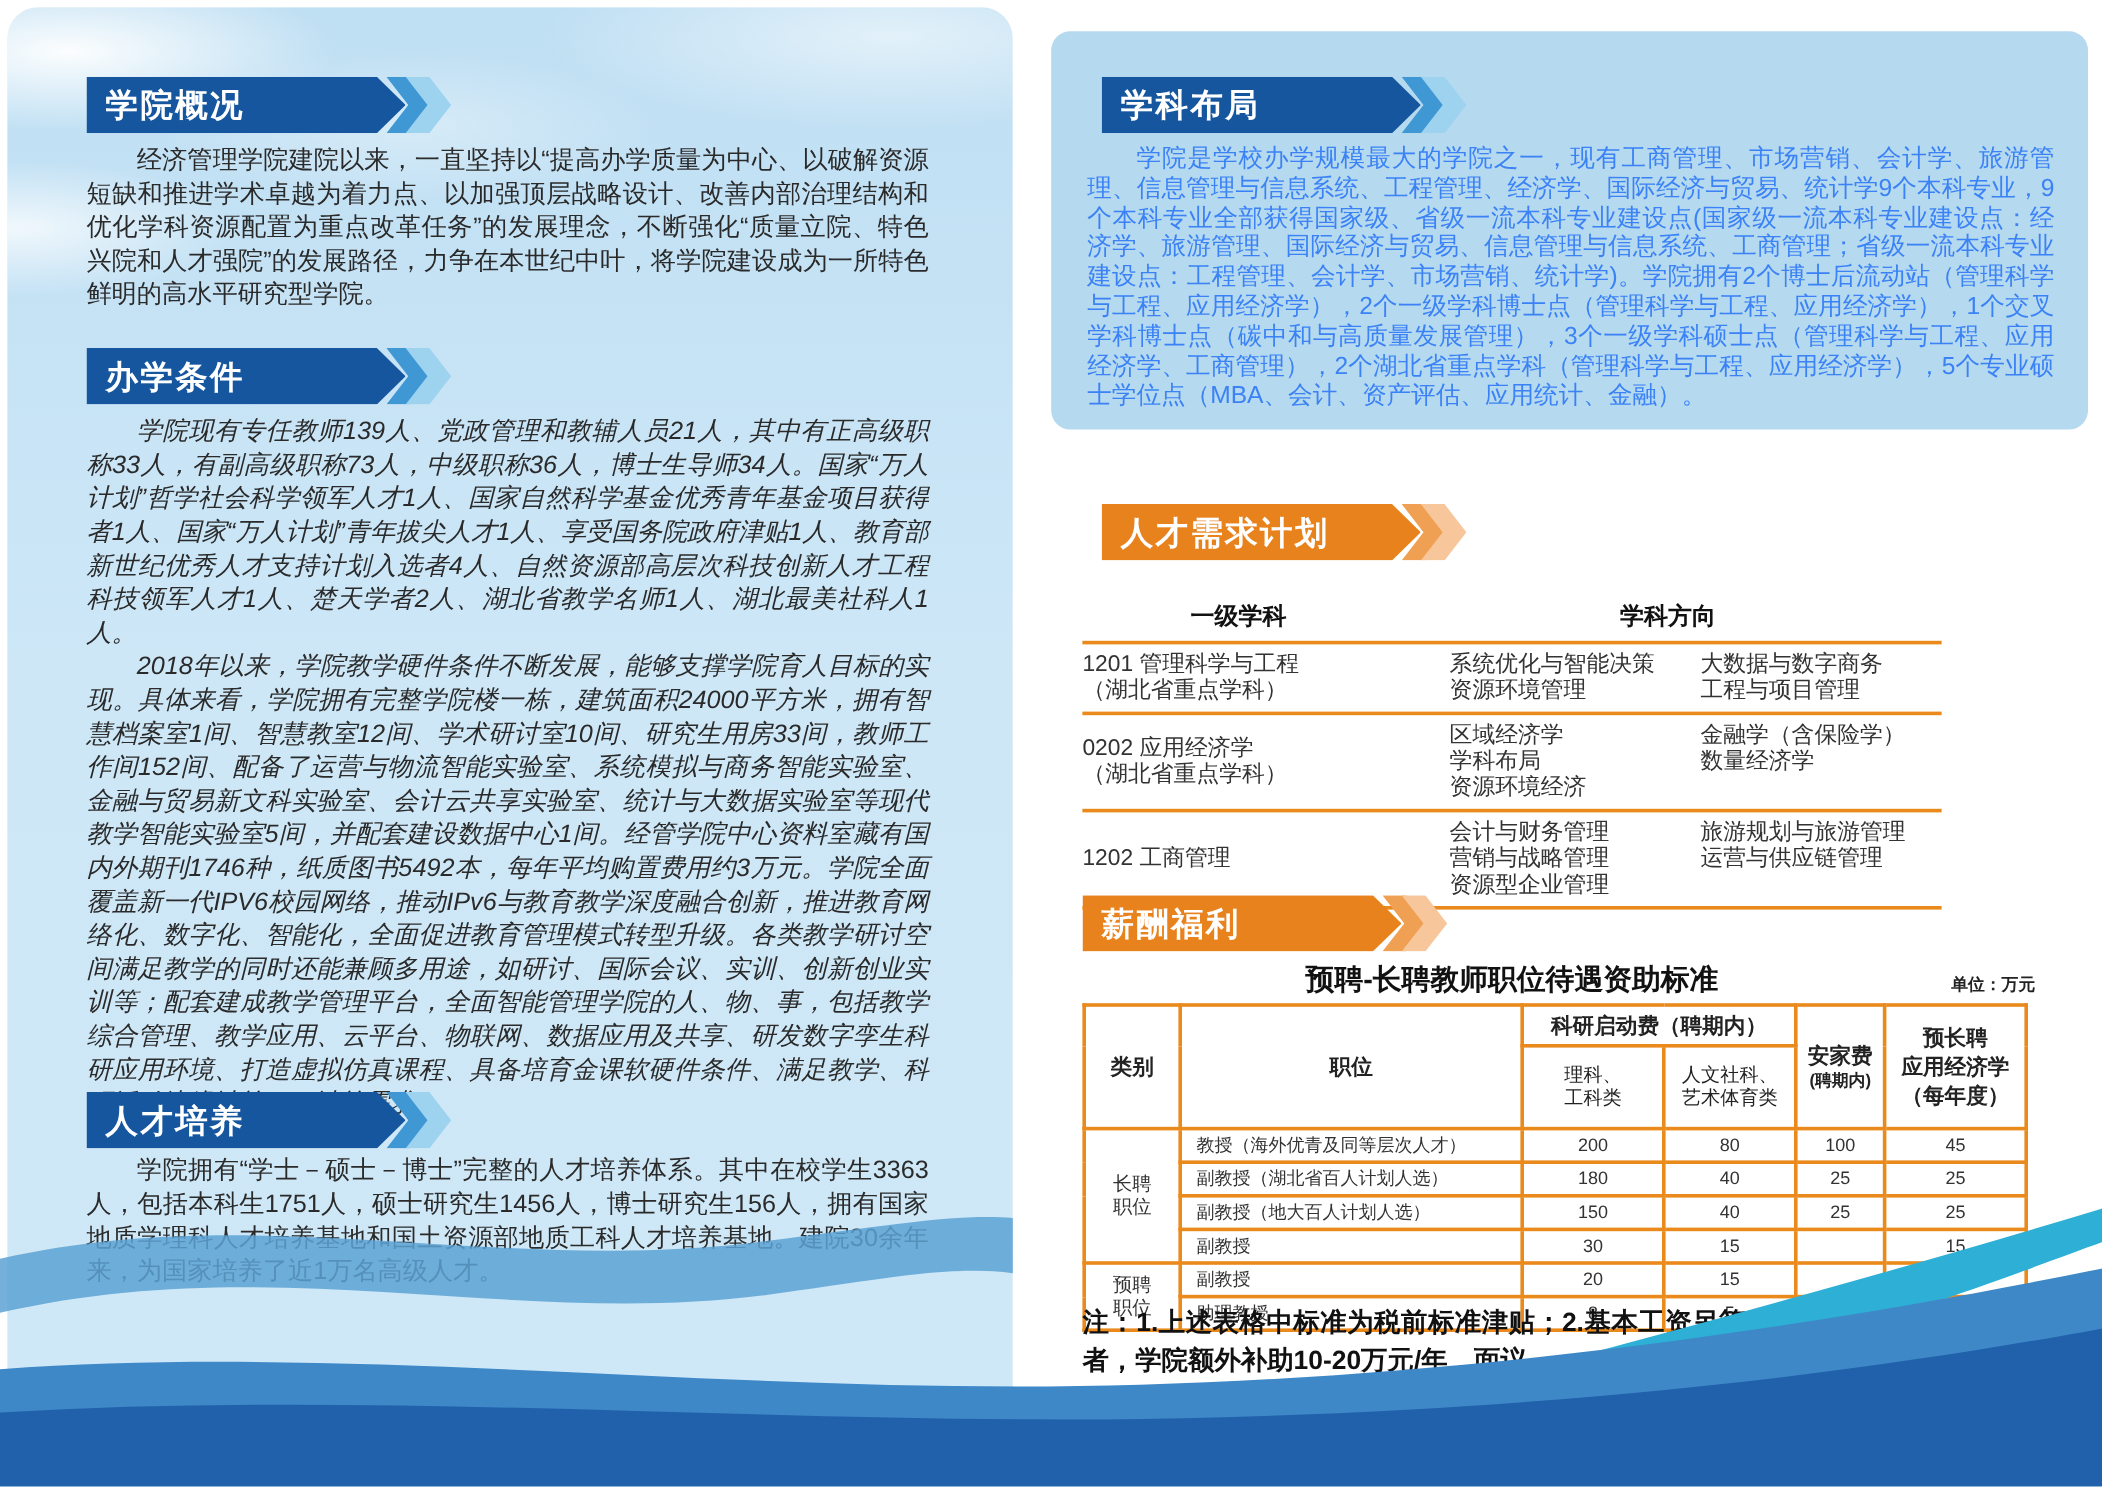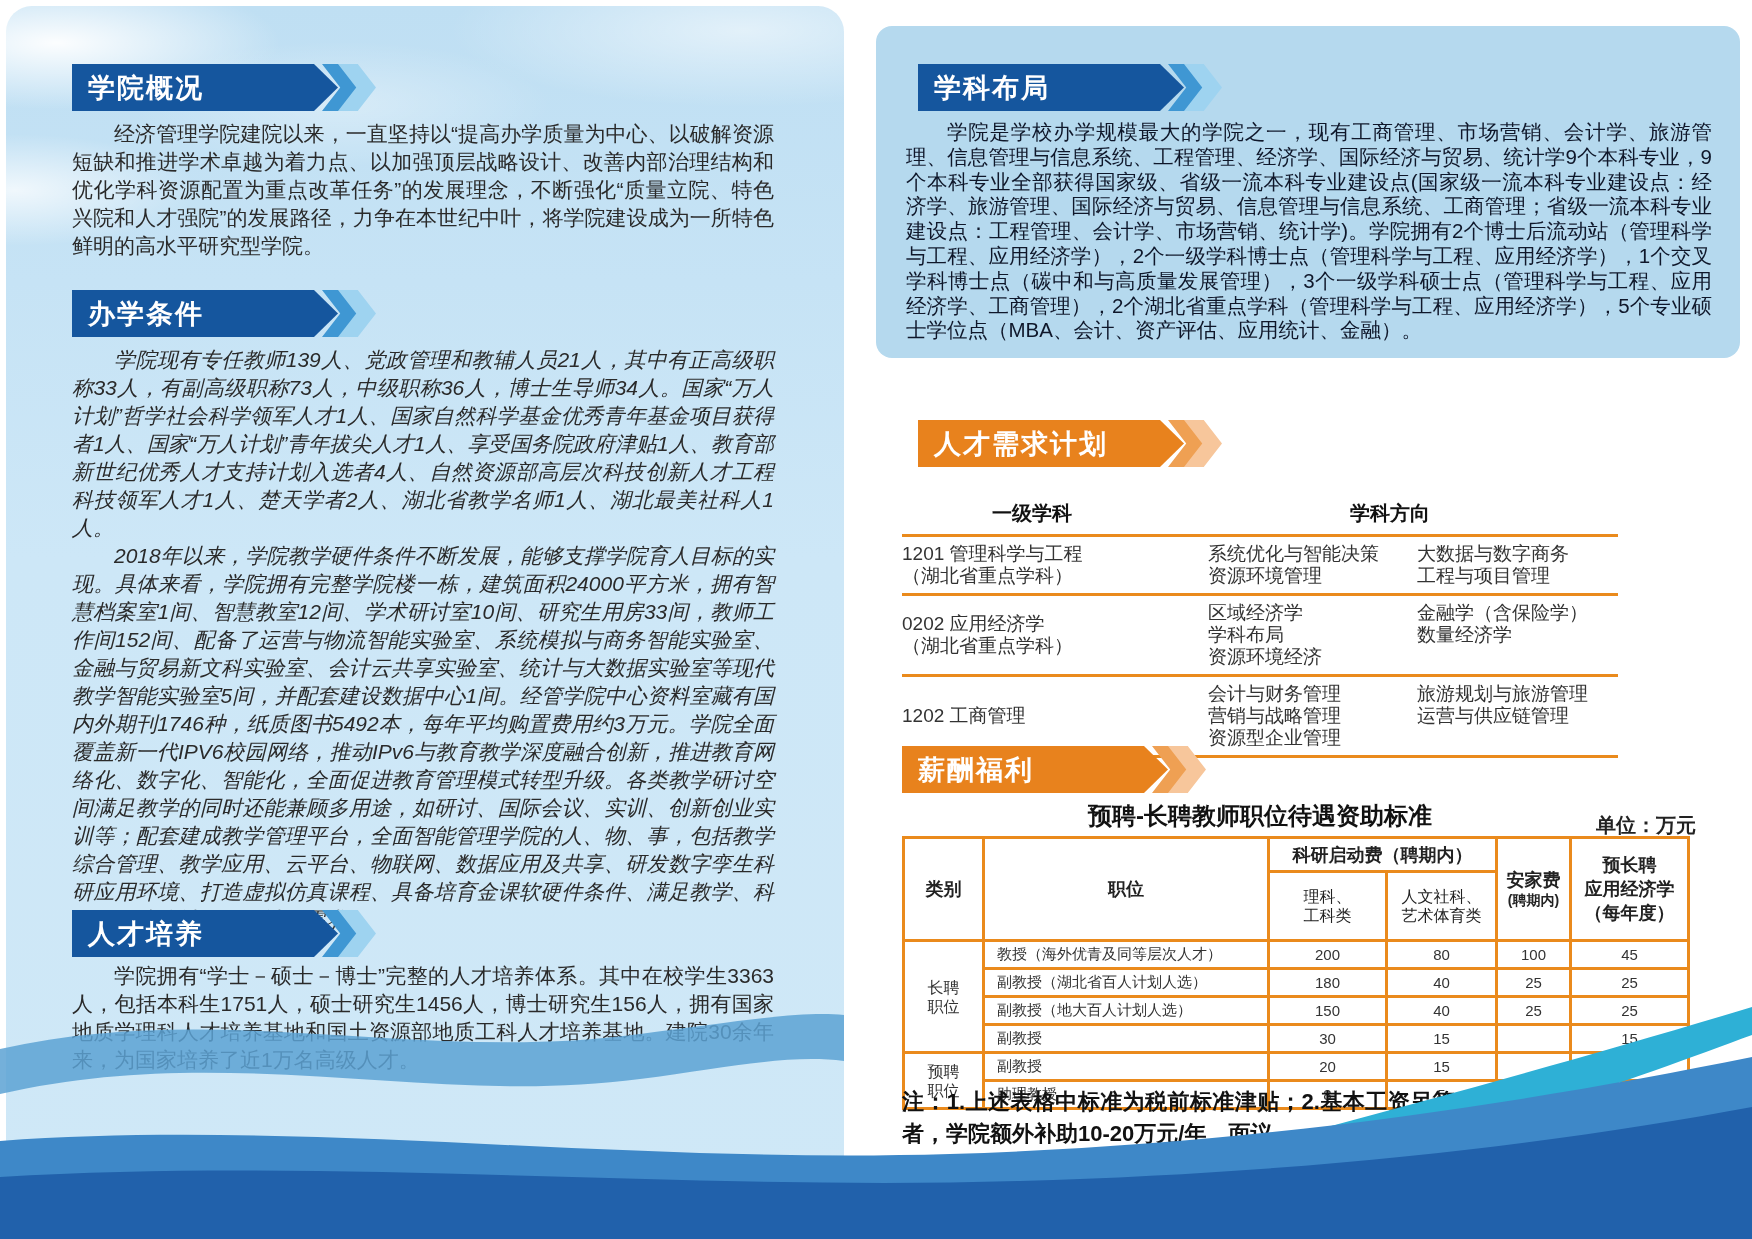--- a/index.html
+++ b/index.html
@@ -39,39 +39,39 @@
   .sec-text p { margin:0; text-indent:2em; }
   #sec1-banner { left:66px; top:58px; }   #sec1-text { top:114px; }
   #sec2-banner { left:66px; top:284px; }  #sec2-text { top:340px;font-style:italic; }
   #sec3-banner { left:66px; top:904px; }  #sec3-text { top:956px; }
 
   
   .panel { position:absolute; left:876px; top:26px; width:864px; height:332px;
            background:#b5d9ee; border-radius:16px; }
   #panel-banner { left:918px; top:64px; }
   .panel-text { position:absolute; left:906px; top:120px; width:806px; font-size:20.5px;
-                line-height:24.8px; text-align:justify; color:#0f172a; }
+                line-height:24.8px; text-align:justify; color:#3b82f6; }
   .panel-text p { margin:0; text-indent:2em; }
 
   #demand-banner { left:902px; top:420px;padding-left:16px; }
   .demand-table { position:absolute; left:902px; top:500px; width:716px; color:#333; }
   .dt-head { display:flex; font-size:20px; font-weight:bold; color:#111; padding-bottom:7px; }
   .dt-head .h1 { width:260px; text-align:center; }
   .dt-head .h2 { flex:1; text-align:center; }
   .dt-row { display:flex; border-top:3px solid #ea8a1c; padding:6px 0; font-size:19px; line-height:22px; }
   .dt-row:last-child { border-bottom:3px solid #ea8a1c; }
   .dt-c1 { width:260px; text-align:left; display:flex; flex-direction:column; justify-content:center; }
   .dt-c2 { width:235px; padding-left:46px; box-sizing:border-box; }
   .dt-c3 { flex:1; padding-left:20px; }
 
   #salary-banner { left:902px; top:746px; }
   .salary-title { position:absolute; left:902px; top:800px; width:716px; text-align:center;
                   font-size:24px; font-weight:bold; color:#111; }
   .salary-unit  { position:absolute; left:1556px; top:812px; width:140px; text-align:right;
-                  font-size:20px; font-weight:bold; color:#222; }
+                  font-size:14px; font-weight:bold; color:#222; }
   .salary-table { position:absolute; left:902px; top:836px; border-collapse:collapse;
                   table-layout:fixed; background:#fff; }
   .salary-table th, .salary-table td { border:3px solid #ea8a1c; text-align:center; color:#222; }
   .salary-table th { font-size:18px; font-weight:bold; padding:2px 0; }
   .salary-table .sub th { font-weight:normal; font-size:16px; line-height:19px; }
   .salary-table td { font-size:15px; height:23px; color:#333; }
   .salary-table td.pos { text-align:left; padding-left:12px; white-space:nowrap; }
   .salary-table td.cat { font-size:16px; line-height:19px; }
   .tier1 { height:34px; } .sub th { height:62px; }
   .small-par { font-size:14px; }

